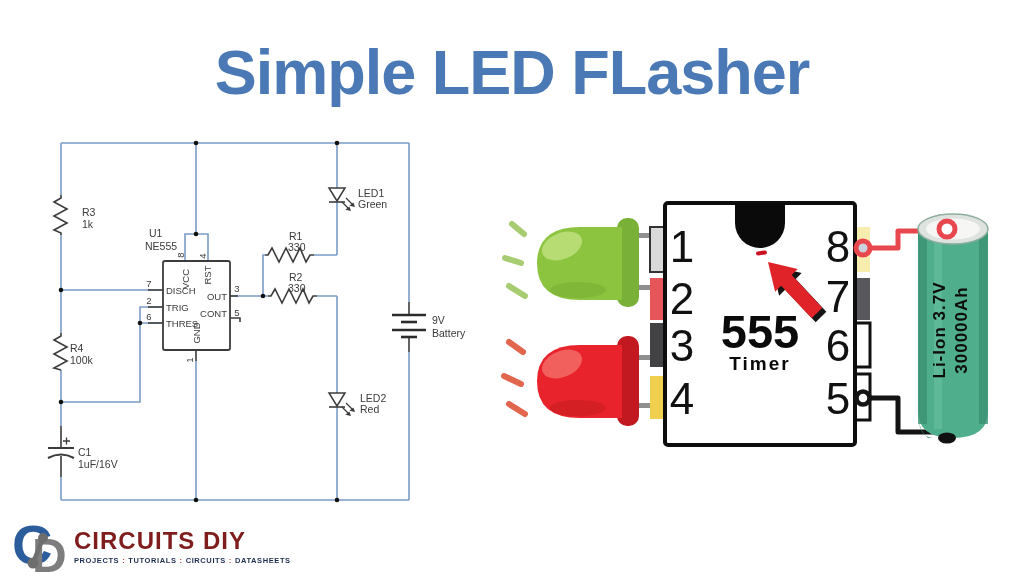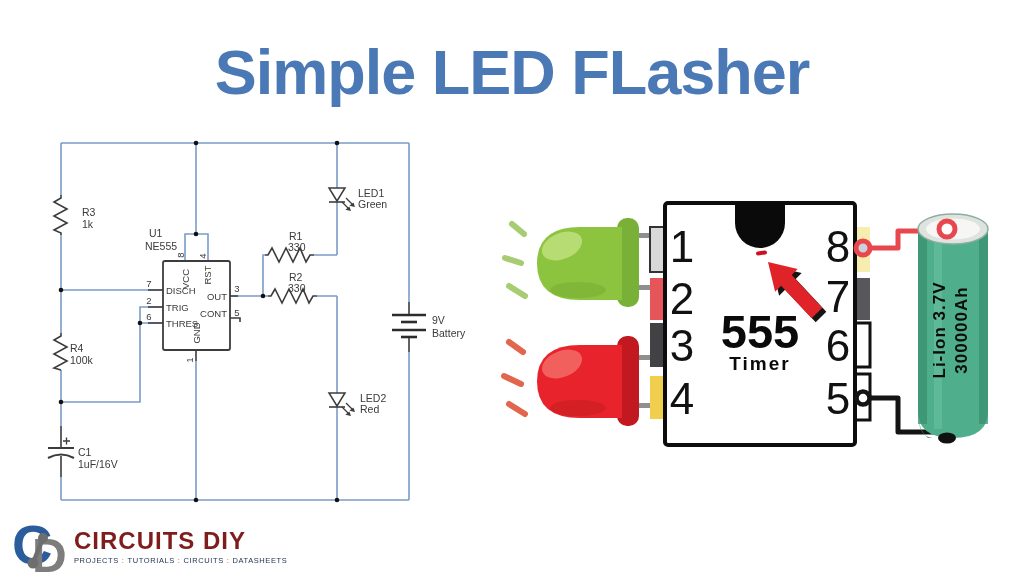--- a/index.html
+++ b/index.html
@@ -5,21 +5,21 @@
   html,body{margin:0;padding:0;background:#ffffff;}
   .stage{position:relative;width:1024px;height:576px;background:#ffffff;overflow:hidden;
          font-family:"Liberation Sans", sans-serif;}
   .title{position:absolute;left:0;right:0;top:36px;text-align:center;
          font-size:63px;font-weight:bold;letter-spacing:-1px;color:#4a79b6;}
   .schematic{position:absolute;left:40px;top:130px;width:430px;height:390px;}
   .illustration{position:absolute;left:490px;top:198px;width:520px;height:252px;}
   .logo{position:absolute;left:12px;top:513px;display:flex;align-items:flex-start;}
   .logo-text{margin-left:4px;padding-top:16px;}
   .logo-name{font-size:24px;font-weight:bold;color:#7f1d1d;letter-spacing:1px;line-height:1.0;}
-  .tagline{margin-top:3px;font-size:7.5px;font-weight:normal;color:#1e2d52;letter-spacing:0.6px;}
+  .tagline{margin-top:3px;font-size:7.5px;font-weight:bold;color:#1e2d52;letter-spacing:0.6px;}
   .tagline .sep{color:#c0392b;margin:0 3px;}
   svg text{font-family:"Liberation Sans", sans-serif;}
   .sch-label{font-size:10.5px;fill:#3a3a3a;}
   .sch-pin{font-size:9.5px;fill:#3a3a3a;}
 </style>
 </head>
 <body>
 
 <div class="stage">
 

